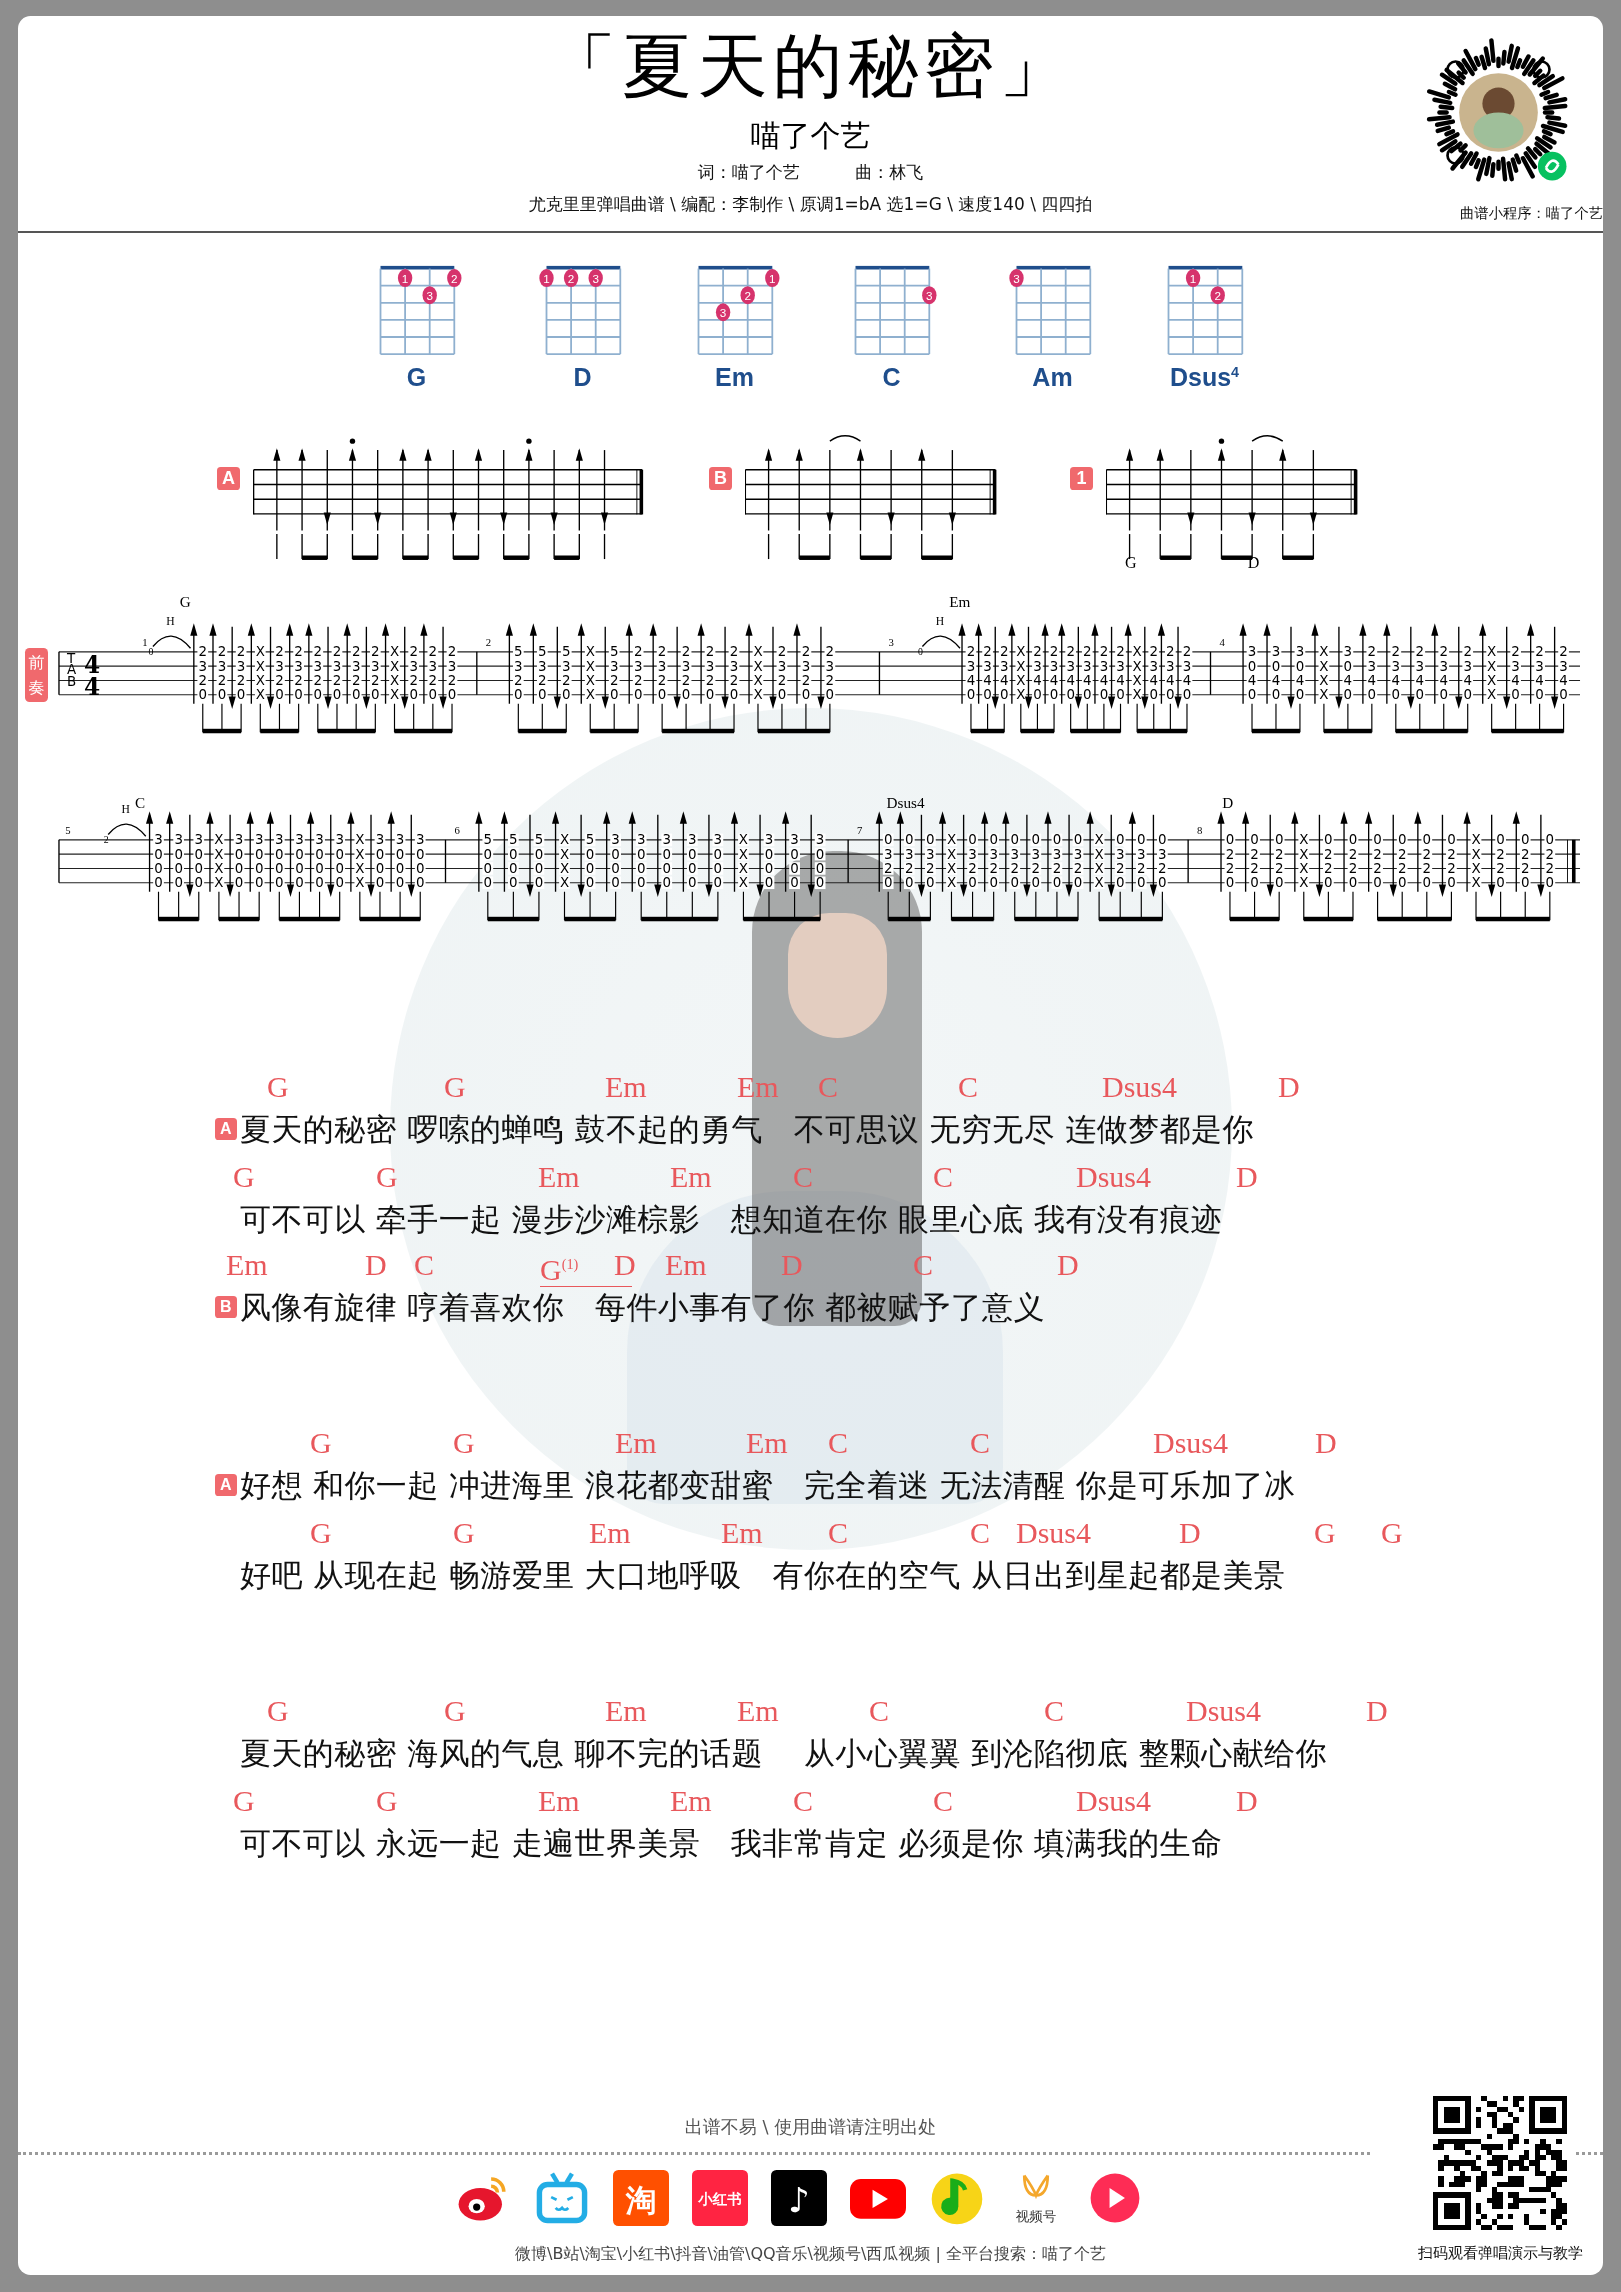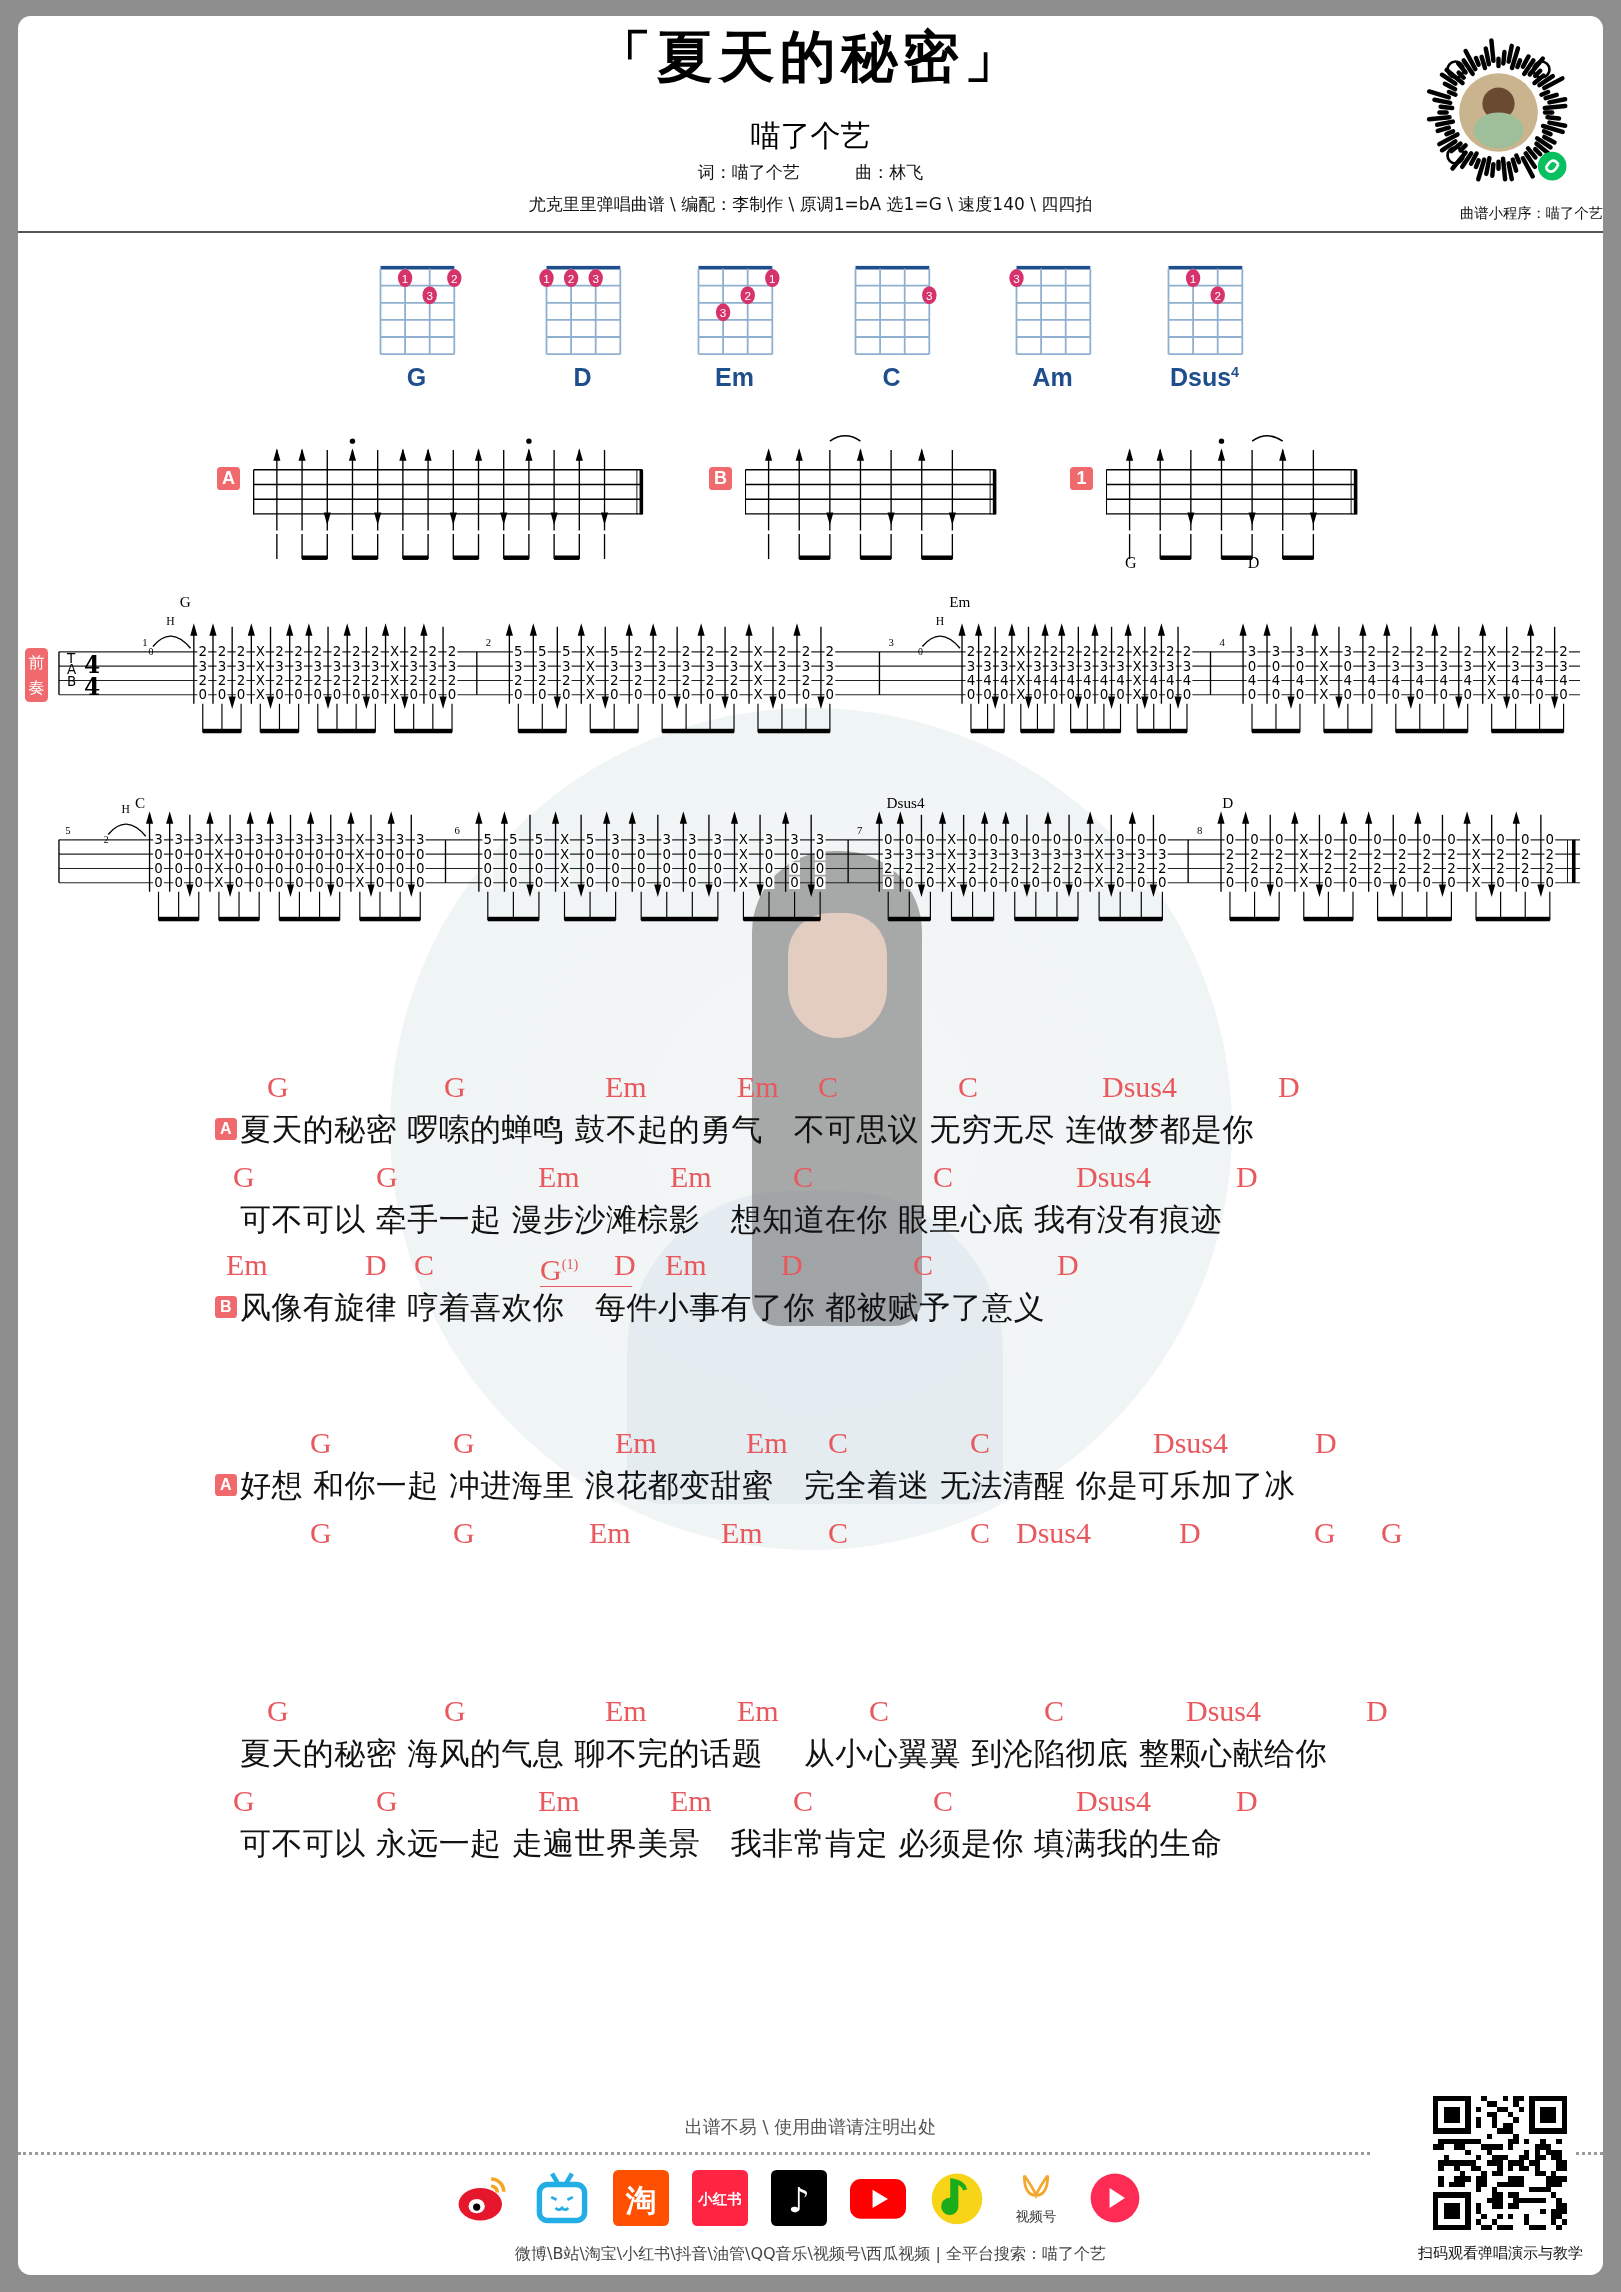--- a/index.html
+++ b/index.html
@@ -1,21 +1,21 @@
 <!DOCTYPE html>
 <html style="font-size:14.3px"><head>
 <meta charset="utf-8">
 <style>
   *{box-sizing:border-box;margin:0;padding:0}
   html,body{width:1621px;height:2293px;background:#8e8e8e;overflow:hidden}
   body{font-family:"DejaVu Sans","Liberation Sans",sans-serif;position:relative}
   .card{position:absolute;left:18px;top:16px;width:1585px;height:2259px;background:#fff;border-radius:12.5px;overflow:hidden}
   .abs{position:absolute}
   
-  .title{left:0;width:1621px;top:19.7px;text-align:center;font-size:56px;font-weight:bold;letter-spacing:5.4px;color:#000;font-family:"DejaVu Sans",sans-serif}
+  .title{left:0;width:1621px;top:19.7px;text-align:center;font-size:70px;font-weight:normal;letter-spacing:5.4px;color:#000;font-family:"DejaVu Sans",sans-serif}
   .artist{left:0;width:1621px;top:116px;text-align:center;font-size:30px;color:#000}
   .credits{left:0;width:1621px;top:161px;text-align:center;font-size:17px;color:#111;word-spacing:0}
   .credits span{margin:12px 25px}
   .meta{left:0;width:1621px;top:193px;text-align:center;font-size:17px;color:#111}
   .hdr-rule{left:18px;top:231px;width:1585px;height:1.8px;background:#555}
   .mini-qr{left:1418px;top:32px;width:161px;height:161px}
   .mini-qr-cap{left:1397px;top:204px;width:206px;text-align:right;font-size:14.3px;color:#111}
   
   .chord{top:265px;width:99px;text-align:center}
   .chord-name{font-size:25px;font-weight:bold;color:#1f4e8c;margin-top:5.4px;font-family:"Liberation Sans",sans-serif}
@@ -1756,20 +1756,21 @@
         <span class="chd" style="left: 310px;">G</span>
         <span class="chd" style="left: 453px;">G</span>
         <span class="chd" style="left: 589px;">Em</span>
         <span class="chd" style="left: 721px;">Em</span>
         <span class="chd" style="left: 828px;">C</span>
         <span class="chd" style="left: 970px;">C</span>
         <span class="chd" style="left: 1016px;">Dsus4</span>
         <span class="chd" style="left: 1179px;">D</span>
         <span class="chd" style="left: 1314px;">G</span>
         <span class="chd" style="left: 1381px;">G</span>
+        <span class="txt">好吧 从现在起 畅游爱里 大口地呼吸   有你在的空气 从日出到星起都是美景</span>
       </div>
     </div>
     <div class="abs lyr-block" style="top: 1694px;">
       <div class="lyr-line" style="top: 0px;">
         <span class="chd" style="left: 267px;">G</span>
         <span class="chd" style="left: 444px;">G</span>
         <span class="chd" style="left: 605px;">Em</span>
         <span class="chd" style="left: 737px;">Em</span>
         <span class="chd" style="left: 869px;">C</span>
         <span class="chd" style="left: 1044px;">C</span>

